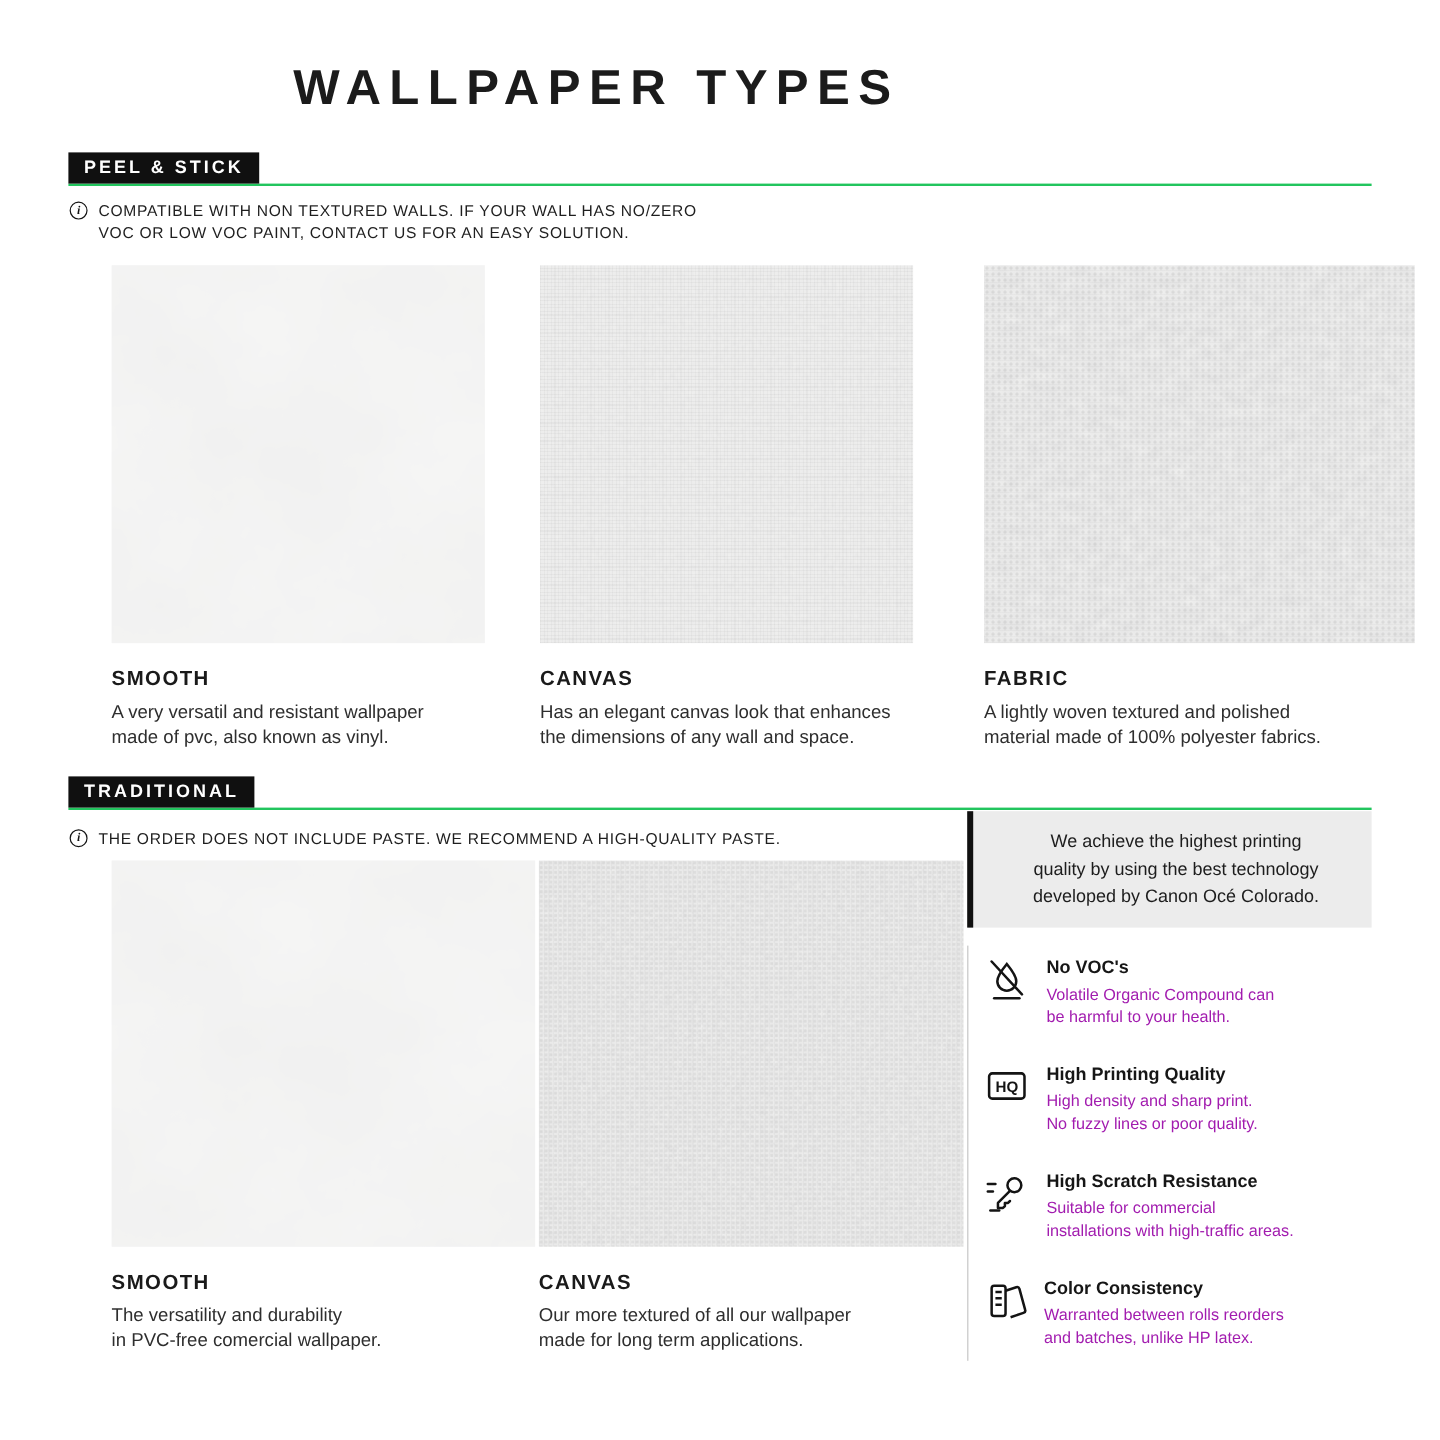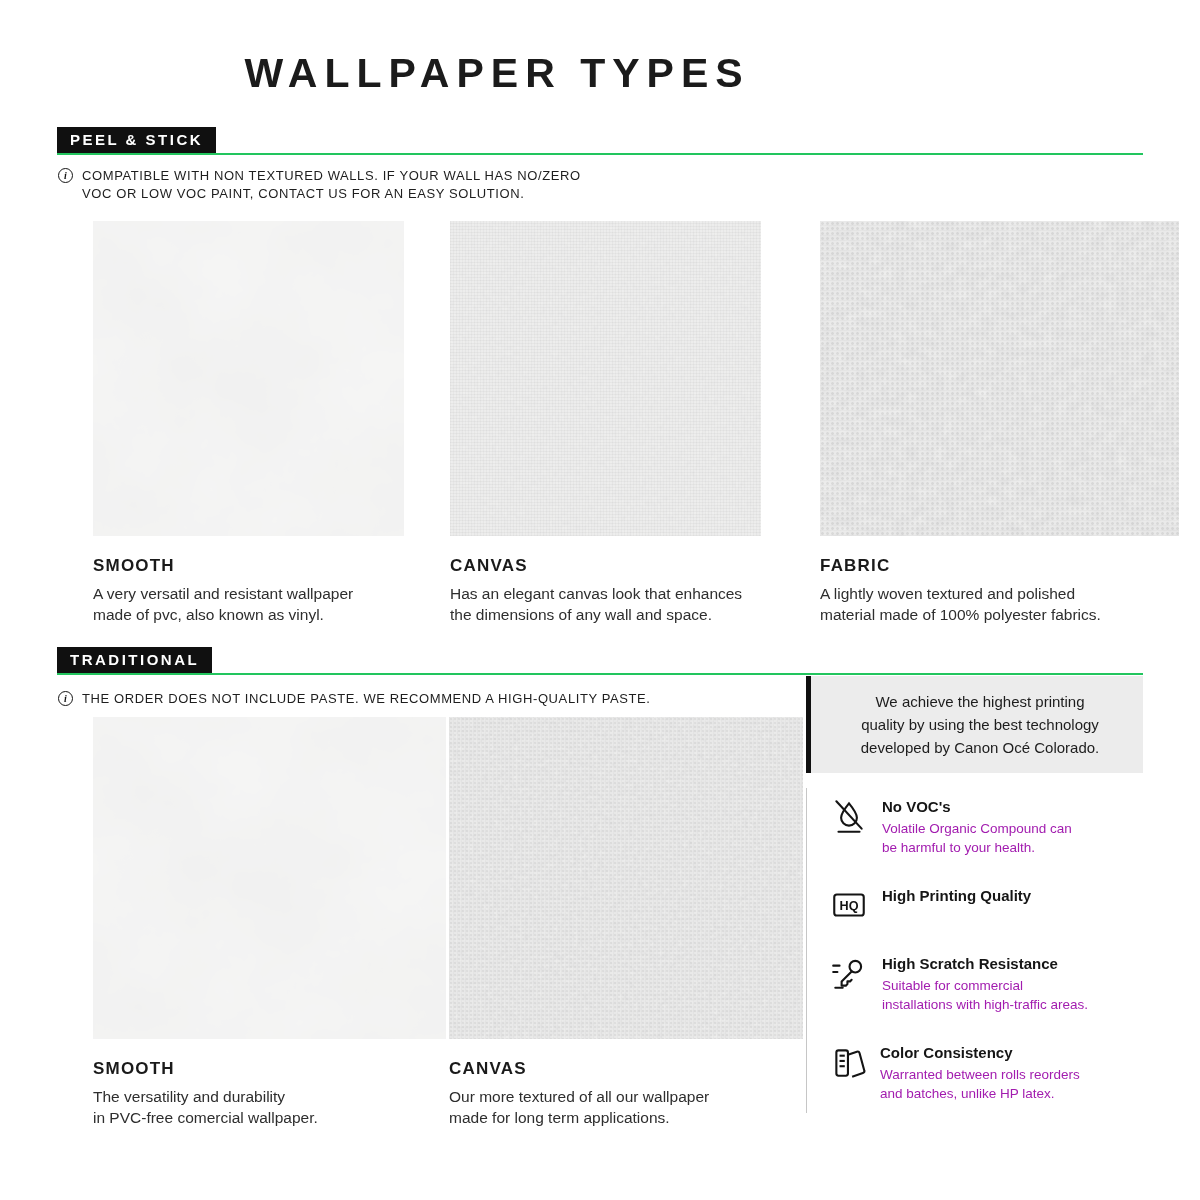--- a/index.html
+++ b/index.html
@@ -54,21 +54,21 @@
   .swatch-desc { margin-top:7px; font-size:15.5px; line-height:21px; color:#2e2e2e; white-space:pre-line; }
 
   .quote-panel {
     position:absolute; left:806px; top:676px; width:337px;
     background:#ececec; border-left:5px solid #101010;
     padding:14px 14px 14px 20px;
     font-size:15px; line-height:23px; color:#1d1d1d; white-space:pre-line;text-align:center;
   }
   .features {
     position:absolute; left:806px; top:788px; width:337px;
-    border-left:1px solid #c6c6c6; padding:10px 0 10px 22px;
+    border-left:1px solid #c6c6c6; padding:10px 0 10px 12px;
   }
   .feature { display:flex; gap:13px; margin-bottom:30px; }
   .feature:last-child { margin-bottom:0;gap:11px; }
   .f-icon { flex:0 0 40px; width:40px; height:40px; margin-top:-2px; }
   .f-icon svg { width:100%; height:100%; display:block; }
   .f-title { font-size:15px; font-weight:700; color:#161616; margin-bottom:5px; }
   .f-desc { font-size:13.5px; line-height:18.5px; color:#a21caf; white-space:pre-line; }
 </style>
 </head>
 <body>
@@ -200,20 +200,22 @@
 
     <div class="feature">
       <span class="f-icon">
         <svg viewBox="0 0 38 38">
           <rect x="5" y="9" width="28" height="20" rx="2.5" fill="none" stroke="#141414" stroke-width="2"></rect>
           <text x="19" y="24" text-anchor="middle" font-size="12" font-weight="bold" font-family="Liberation Sans, sans-serif" fill="#141414">HQ</text>
         </svg>
       </span>
       <div>
         <div class="f-title">High Printing Quality</div>
+        <div class="f-desc">High density and sharp print.
+No fuzzy lines or poor quality.</div>
       </div>
     </div>
 
     <div class="feature">
       <span class="f-icon">
         <svg viewBox="0 0 38 38" fill="none" stroke="#141414" stroke-width="2" stroke-linecap="round" stroke-linejoin="round">
           <line x1="4" y1="12" x2="10" y2="12"></line>
           <line x1="4" y1="18" x2="8" y2="18"></line>
           <circle cx="25" cy="13" r="5.5"></circle>
           <path d="M21.5 17.5 12 27v4h4l1.5-1.5v-2.5H20l1.5-1.5"></path>

